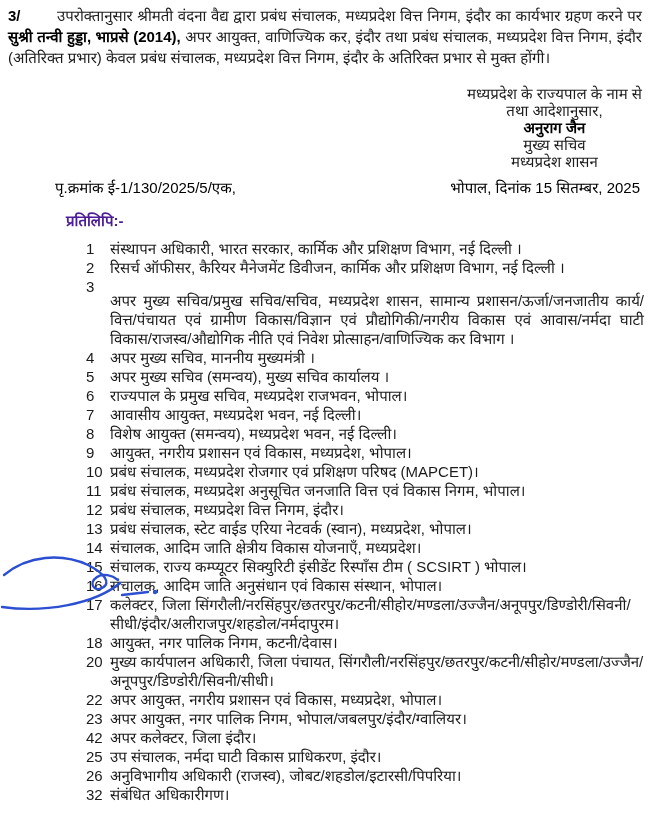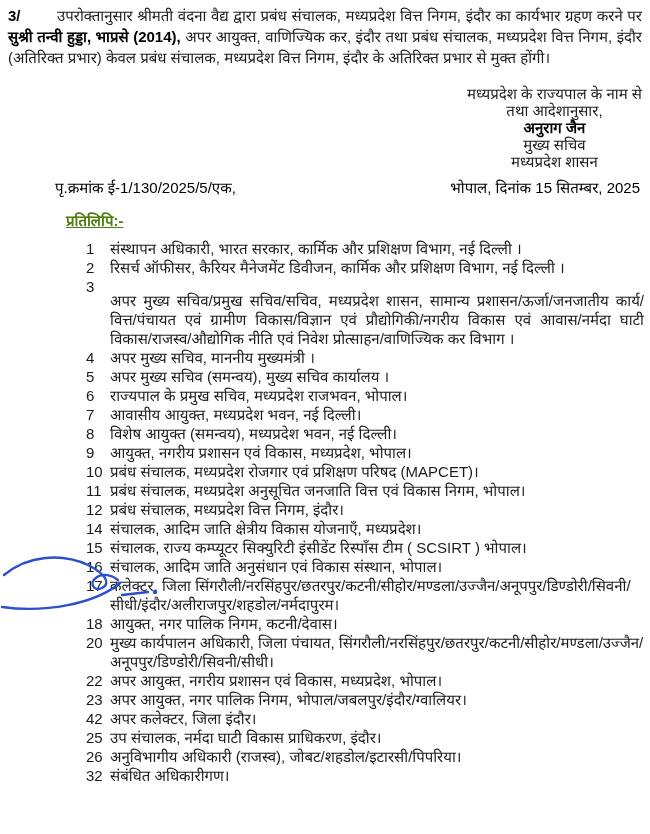--- a/index.html
+++ b/index.html
@@ -47,22 +47,21 @@
     align-items: baseline;
     padding: 0 10px 0 55px;
     margin-top: 7px;
     font-weight: 400;
     color: #000;
   }
 
   .copy-heading {
     margin: 13px 8px 0 66px;
     font-weight: 700;
-    color: #4d7c0f;
-    text-decoration: underline;
+    color: #4c1d95;
   }
 
   
   .copy-list {
     margin: 9px 6px 0 86px;
     line-height: 19px;
   }
   .copy-list li {
     display: flex;
     list-style: none;
@@ -149,20 +148,24 @@
         <span class="num">10</span>
         <span class="txt">प्रबंध संचालक, मध्यप्रदेश रोजगार एवं प्रशिक्षण परिषद (MAPCET)।</span>
       </li>
     <li>
         <span class="num">11</span>
         <span class="txt">प्रबंध संचालक, मध्यप्रदेश अनुसूचित जनजाति वित्त एवं विकास निगम, भोपाल।</span>
       </li>
     <li>
         <span class="num">12</span>
         <span class="txt">प्रबंध संचालक, मध्यप्रदेश वित्त निगम, इंदौर।</span>
+      </li>
+    <li>
+        <span class="num">13</span>
+        <span class="txt">प्रबंध संचालक, स्टेट वाईड एरिया नेटवर्क (स्वान), मध्यप्रदेश, भोपाल।</span>
       </li>
     <li>
         <span class="num">14</span>
         <span class="txt">संचालक, आदिम जाति क्षेत्रीय विकास योजनाएँ, मध्यप्रदेश।</span>
       </li>
     <li>
         <span class="num">15</span>
         <span class="txt">संचालक, राज्य कम्प्यूटर सिक्युरिटी इंसीडेंट रिस्पाँस टीम ( SCSIRT ) भोपाल।</span>
       </li>
     <li>

